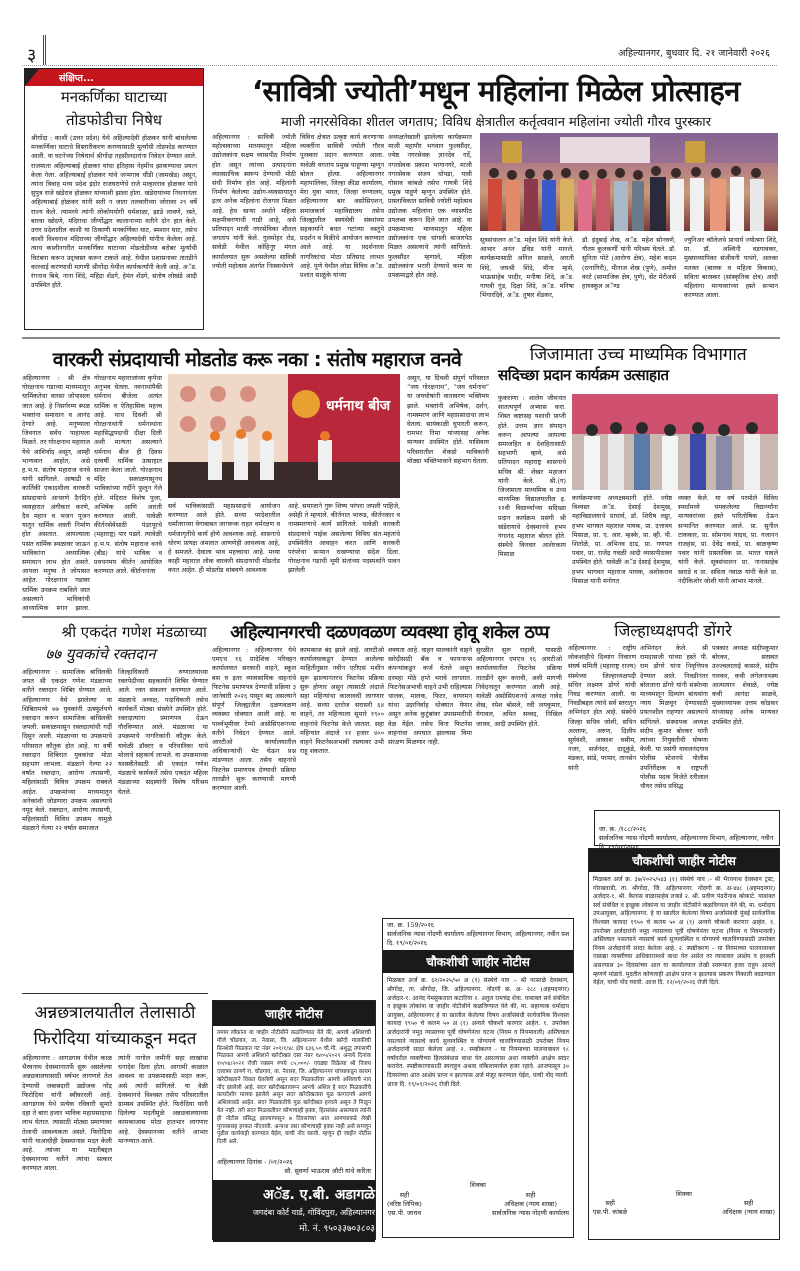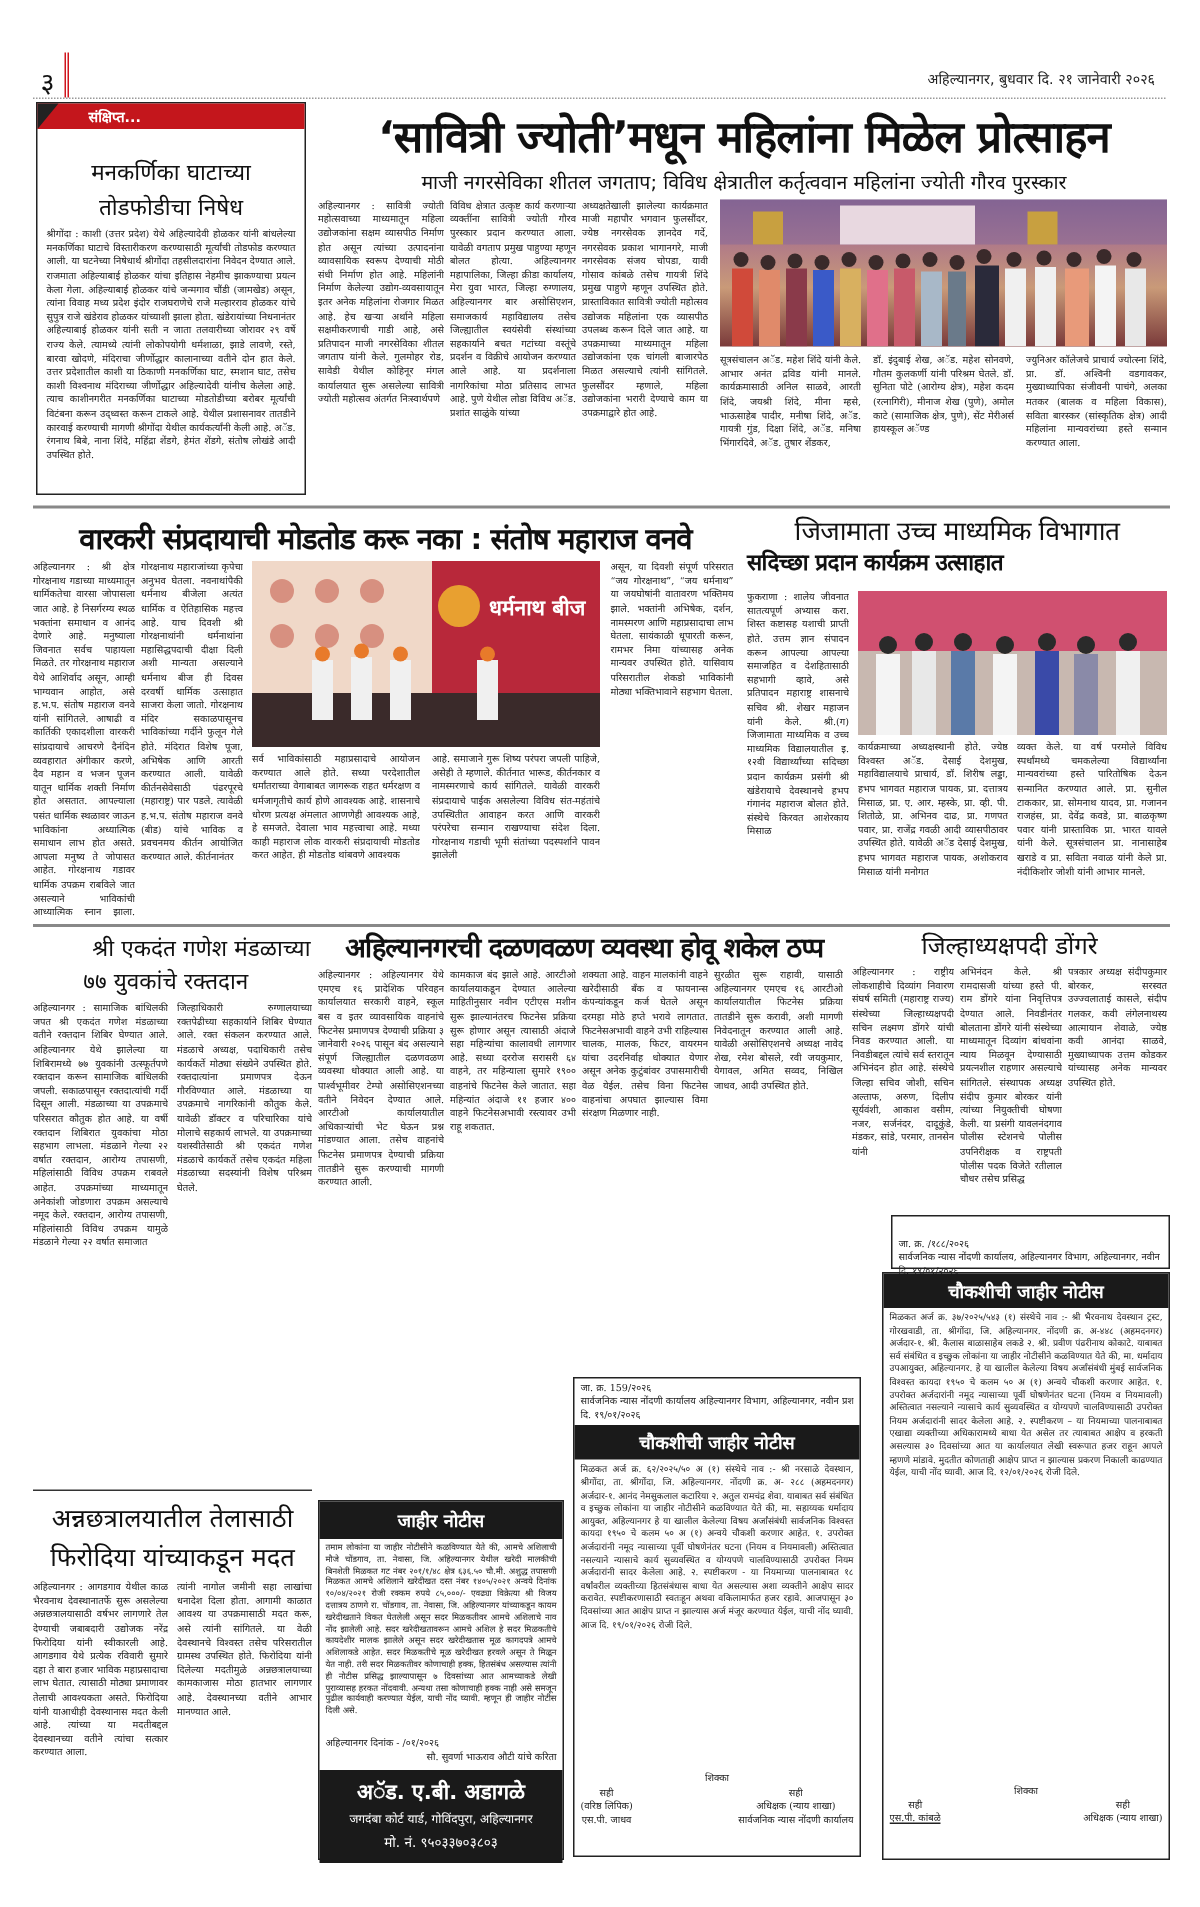--- a/index.html
+++ b/index.html
@@ -23,21 +23,21 @@
   <div class="abs" style="left:21px;top:5px;width:3px;height:30px;border-left:1px solid #d0141c;border-right:1px solid #d0141c;"></div>
   <span class="abs" style="right:12px;top:16px;font-size:9.5px;color:#222;">अहिल्यानगर, बुधवार दि. २१ जानेवारी २०२६</span>
 </div>
 <div class="abs" style="left:22px;top:65px;width:755px;border-top:1px dotted #999;"></div>
 
 <div class="box" style="left:24px;top:68px;width:180px;height:262px;">
   <div style="height:17px;background:#c4161c;position:relative;padding-left:25px;">
     <div style="position:absolute;left:0;top:0;width:0;height:0;border-top:17px solid #222;border-right:14px solid transparent;"></div>
     <span style="position:absolute;left:34px;top:2px;font-size:9.5px;color:#fff;font-weight:bold;">संक्षिप्त...</span>
   </div>
-  <div class="hl-light" style="font-size:15px;margin-top:18px;">मनकर्णिका घाटाच्या</div>
+  <div class="hl-light" style="font-size:15px;margin-top:0;">मनकर्णिका घाटाच्या</div>
   <div class="hl-light" style="font-size:15px;margin-top:3px;">तोडफोडीचा निषेध</div>
   <div class="txt" style="padding:5px 6px;height:186px;">श्रीगोंदा : काशी (उत्तर प्रदेश) येथे अहिल्यादेवी होळकर यांनी बांधलेल्या मनकर्णिका घाटाचे विस्तारीकरण करण्यासाठी मूर्त्यांची तोडफोड करण्यात आली. या घटनेच्या निषेधार्थ श्रीगोंदा तहसीलदारांना निवेदन देण्यात आले. राजमाता अहिल्याबाई होळकर यांचा इतिहास नेहमीच झाकण्याचा प्रयत्न केला गेला. अहिल्याबाई होळकर यांचे जन्मगाव चौंडी (जामखेड) असून, त्यांना विवाह मध्य प्रदेश इंदोर राजघराणेचे राजे मल्हारराव होळकर यांचे सुपुत्र राजे खंडेराव होळकर यांच्याशी झाला होता. खंडेरायांच्या निधनानंतर अहिल्याबाई होळकर यांनी सती न जाता तलवारीच्या जोरावर २९ वर्षे राज्य केले. त्यामध्ये त्यांनी लोकोपयोगी धर्मशाळा, झाडे लावणे, रस्ते, बारवा खोदणे, मंदिराचा जीर्णोद्धार कालानाच्या वतीने दोन हात केले. उत्तर प्रदेशातील काशी या ठिकाणी मनकर्णिका घाट, स्मशान घाट, तसेच काशी विश्वनाथ मंदिराच्या जीर्णोद्धार अहिल्यादेवी यांनीच केलेला आहे. त्याच काशीनगरीत मनकर्णिका घाटाच्या मोडतोडीच्या बरोबर मूर्त्यांची विटंबना करून उद्ध्वस्त करून टाकले आहे. येथील प्रशासनावर तातडीने कारवाई करण्याची मागणी श्रीगोंदा येथील कार्यकर्त्यांनी केली आहे. अॅड. रंगनाथ बिबे, नाना शिंदे, महिंद्रा शेंडगे, हेमंत शेंडगे, संतोष लोखंडे आदी उपस्थित होते.</div>
 </div>
 
 <div class="abs hl-bold" style="left:212px;top:70px;width:568px;font-size:29px;text-align:center;letter-spacing:-0.5px;">‘सावित्री ज्योती’मधून महिलांना मिळेल प्रोत्साहन</div>
 <div class="abs hl-light" style="left:212px;top:112px;width:568px;font-size:13px;">माजी नगरसेविका शीतल जगताप; विविध क्षेत्रातील कर्तृत्ववान महिलांना ज्योती गौरव पुरस्कार</div>
 
 <div class="col txt" style="left:212px;top:133px;width:84px;height:196px;">अहिल्यानगर : सावित्री ज्योती महोत्सवाच्या माध्यमातून महिला उद्योजकांना सक्षम व्यासपीठ निर्माण होत असून त्यांच्या उत्पादनांना व्यावसायिक स्वरूप देण्याची मोठी संधी निर्माण होत आहे. महिलांनी निर्माण केलेल्या उद्योग-व्यवसायातून इतर अनेक महिलांना रोजगार मिळत आहे. हेच खऱ्या अर्थाने महिला सक्षमीकरणाची गाडी आहे, असे प्रतिपादन माजी नगरसेविका शीतल जगताप यांनी केले. गुलमोहर रोड, सावेडी येथील कोहिनूर मंगल कार्यालयात सुरू असलेल्या सावित्री ज्योती महोत्सव अंतर्गत निःस्वार्थपणे</div>
 <div class="col txt" style="left:300px;top:133px;width:84px;height:196px;">विविध क्षेत्रात उत्कृष्ट कार्य करणाऱ्या व्यक्तींना सावित्री ज्योती गौरव पुरस्कार प्रदान करण्यात आला. यावेळी वगताप प्रमुख पाहुण्या म्हणून बोलत होत्या. अहिल्यानगर महापालिका, जिल्हा क्रीडा कार्यालय, मेरा युवा भारत, जिल्हा रुग्णालय, अहिल्यानगर बार असोसिएशन, समाजकार्य महाविद्यालय तसेच जिल्ह्यातील स्वयंसेवी संस्थांच्या सहकार्याने बचत गटांच्या वस्तूंचे प्रदर्शन व विक्रीचे आयोजन करण्यात आले आहे. या प्रदर्शनाला नागरिकांचा मोठा प्रतिसाद लाभत आहे. पुणे येथील लोडा विविध अॅड. प्रशांत साळुंके यांच्या</div>
 <div class="col txt" style="left:388px;top:133px;width:84px;height:196px;">अध्यक्षतेखाली झालेल्या कार्यक्रमात माजी महापौर भगवान फुलसौंदर, ज्येष्ठ नगरसेवक ज्ञानदेव गर्दे, नगरसेवक प्रकाश भागानगरे, माजी नगरसेवक संजय चोपडा, यावी गोसाव कांबळे तसेच गायत्री शिंदे प्रमुख पाहुणे म्हणून उपस्थित होते. प्रास्ताविकात सावित्री ज्योती महोत्सव उद्योजक महिलांना एक व्यासपीठ उपलब्ध करून दिले जात आहे. या उपक्रमाच्या माध्यमातून महिला उद्योजकांना एक चांगली बाजारपेठ मिळत असल्याचे त्यांनी सांगितले. फुलसौंदर म्हणाले, महिला उद्योजकांना भरारी देण्याचे काम या उपक्रमाद्वारे होत आहे.</div>
@@ -153,21 +153,21 @@
         <rect x="172" y="40" width="16" height="56" fill="#f0f0f0"></rect>
       </g>
   </svg>
 </div>
 <div class="col txt" style="left:572px;top:494px;width:100px;height:118px;">कार्यक्रमाच्या अध्यक्षस्थानी होते. ज्येष्ठ विश्वस्त अॅड. देसाई देशमुख, महाविद्यालयाचे प्राचार्य, डॉ. शिरीष लड्डा, हभप भागवत महाराज पायक, प्रा. दत्तात्रय मिसाळ, प्रा. ए. आर. म्हस्के, प्रा. व्ही. पी. शितोळे, प्रा. अभिनव दाढ, प्रा. गणपत पवार, प्रा. राजेंद्र गवळी आदी व्यासपीठावर उपस्थित होते. यावेळी अॅड देसाई देशमुख, हभप भागवत महाराज पायक, अशोकराव मिसाळ यांनी मनोगत</div>
 <div class="col txt" style="left:678px;top:494px;width:100px;height:118px;">व्यक्त केले. या वर्ष परमोले विविध स्पर्धांमध्ये चमकलेल्या विद्यार्थ्यांना मान्यवरांच्या हस्ते पारितोषिक देऊन सन्मानित करण्यात आले. प्रा. सुनील टाककार, प्रा. सोमनाथ यादव, प्रा. गजानन राजहंस, प्रा. देवेंद्र कवडे, प्रा. बाळकृष्ण पवार यांनी प्रास्ताविक प्रा. भारत यावले यांनी केले. सूत्रसंचालन प्रा. नानासाहेब खराडे व प्रा. सविता नवाळ यांनी केले प्रा. नंदीकिशोर जोशी यांनी आभार मानले.</div>
 
 <div class="rule" style="left:22px;top:616px;width:758px;height:1.5px;"></div>
 
 <div class="abs hl-light" style="left:22px;top:621px;width:185px;font-size:15px;text-align:right;">श्री एकदंत गणेश मंडळाच्या</div>
-<div class="abs hl-light" style="left:18px;top:643px;width:185px;font-size:15px;">७७ युवकांचे रक्तदान</div>
+<div class="abs hl-light" style="left:8px;top:643px;width:185px;font-size:15px;font-style:italic;">७७ युवकांचे रक्तदान</div>
 <div class="col txt" style="left:22px;top:668px;width:90px;height:318px;">अहिल्यानगर : सामाजिक बांधिलकी जपत श्री एकदंत गणेश मंडळाच्या वतीने रक्तदान शिबिर घेण्यात आले. अहिल्यानगर येथे झालेल्या या शिबिरामध्ये ७७ युवकांनी उत्स्फूर्तपणे रक्तदान करून सामाजिक बांधिलकी जपली. सकाळपासून रक्तदात्यांची गर्दी दिसून आली. मंडळाच्या या उपक्रमाचे परिसरात कौतुक होत आहे. या वर्षी रक्तदान शिबिरात युवकांचा मोठा सहभाग लाभला. मंडळाने गेल्या २२ वर्षात रक्तदान, आरोग्य तपासणी, महिलांसाठी विविध उपक्रम राबवले आहेत. उपक्रमांच्या माध्यमातून अनेकांशी जोडणारा उपक्रम असल्याचे नमूद केले. रक्तदान, आरोग्य तपासणी, महिलांसाठी विविध उपक्रम यामुळे मंडळाने गेल्या २२ वर्षात समाजात</div>
 <div class="col txt" style="left:118px;top:668px;width:90px;height:318px;">जिल्हाधिकारी रुग्णालयाच्या रक्तपेढीच्या सहकार्याने शिबिर घेण्यात आले. रक्त संकलन करण्यात आले. मंडळाचे अध्यक्ष, पदाधिकारी तसेच कार्यकर्ते मोठ्या संख्येने उपस्थित होते. रक्तदात्यांना प्रमाणपत्र देऊन गौरविण्यात आले. मंडळाच्या या उपक्रमाचे नागरिकांनी कौतुक केले. यावेळी डॉक्टर व परिचारिका यांचे मोलाचे सहकार्य लाभले. या उपक्रमाच्या यशस्वीतेसाठी श्री एकदंत गणेश मंडळाचे कार्यकर्ते तसेच एकदंत महिला मंडळाच्या सदस्यांनी विशेष परिश्रम घेतले.</div>
 <div class="rule" style="left:22px;top:993px;width:186px;height:1px;background:#333;"></div>
 
 <div class="abs hl-bold" style="left:212px;top:619px;width:355px;font-size:18px;text-align:center;letter-spacing:-0.6px;">अहिल्यानगरची दळणवळण व्यवस्था होवू शकेल ठप्प</div>
 <div class="col txt" style="left:212px;top:646px;width:84px;height:270px;">अहिल्यानगर : अहिल्यानगर येथे एमएच १६ प्रादेशिक परिवहन कार्यालयात सरकारी वाहने, स्कूल बस व इतर व्यावसायिक वाहनांचे फिटनेस प्रमाणपत्र देण्याची प्रक्रिया ३ जानेवारी २०२६ पासून बंद असल्याने संपूर्ण जिल्ह्यातील दळणवळण व्यवस्था धोक्यात आली आहे. या पार्श्वभूमीवर टेम्पो असोसिएशनच्या वतीने निवेदन देण्यात आले. आरटीओ कार्यालयातील अधिकाऱ्यांची भेट घेऊन प्रश्न मांडण्यात आला. तसेच वाहनांचे फिटनेस प्रमाणपत्र देण्याची प्रक्रिया तातडीने सुरू करण्याची मागणी करण्यात आली.</div>
 <div class="col txt" style="left:300px;top:646px;width:84px;height:270px;">कामकाज बंद झाले आहे. आरटीओ कार्यालयाकडून देण्यात आलेल्या माहितीनुसार नवीन एटीएस मशीन सुरू झाल्यानंतरच फिटनेस प्रक्रिया सुरू होणार असून त्यासाठी अंदाजे सहा महिन्यांचा कालावधी लागणार आहे. सध्या दररोज सरासरी ६४ वाहने, तर महिन्याला सुमारे १९०० वाहनांचे फिटनेस केले जातात. सहा महिन्यांत अंदाजे ११ हजार ४०० वाहने फिटनेसअभावी रस्त्यावर उभी राहू शकतात.</div>
 <div class="col txt" style="left:388px;top:646px;width:84px;height:270px;">शक्यता आहे. वाहन मालकांनी वाहने खरेदीसाठी बँक व फायनान्स कंपन्यांकडून कर्ज घेतले असून दरमहा मोठे हप्ते भरावे लागतात. फिटनेसअभावी वाहने उभी राहिल्यास चालक, मालक, फिटर, वायरमन यांचा उदरनिर्वाह धोक्यात येणार असून अनेक कुटुंबांवर उपासमारीची वेळ येईल. तसेच विना फिटनेस वाहनांचा अपघात झाल्यास विमा संरक्षण मिळणार नाही.</div>
 <div class="col txt" style="left:476px;top:646px;width:86px;height:270px;">सुरळीत सुरू राहावी, यासाठी अहिल्यानगर एमएच १६ आरटीओ कार्यालयातील फिटनेस प्रक्रिया तातडीने सुरू करावी, अशी मागणी निवेदनातून करण्यात आली आहे. यावेळी असोसिएशनचे अध्यक्ष नावेद शेख, रमेश बोसले, रवी जयकुमार, येगावल, अमित सव्वद, निखिल जाधव, आदी उपस्थित होते.</div>
 
@@ -182,21 +182,21 @@
   <div class="txt" style="text-align:left;">दि. १९/०१/२०२६</div>
 </div>
 
 <div class="box" style="left:588px;top:848px;width:192px;height:392px;">
   <div class="notice-head" style="font-size:12px;padding:3px 0;">चौकशीची जाहीर नोटीस</div>
   <div class="txt" style="padding:3px 4px;height:318px;font-size:6px;line-height:8.6px;">मिळकत अर्ज क्र. ३७/२०२५/५४३ (१) संस्थेचे नाव :- श्री भैरवनाथ देवस्थान ट्रस्ट, गोरखवाडी, ता. श्रीगोंदा, जि. अहिल्यानगर. नोंदणी क्र. अ-४४८ (अहमदनगर) अर्जदार-१. श्री. कैलास बाळासाहेब लकडे २. श्री. प्रवीण पंढरीनाथ कोकाटे. याबाबत सर्व संबंधित व इच्छुक लोकांना या जाहीर नोटीसीने कळविण्यात येते की, मा. धर्मादाय उपआयुक्त, अहिल्यानगर. हे या खालील केलेल्या विषय अर्जांसंबंधी मुंबई सार्वजनिक विश्वस्त कायदा १९५० चे कलम ५० अ (१) अन्वये चौकशी करणार आहेत. १. उपरोक्त अर्जदारांनी नमूद न्यासाच्या पूर्वी घोषणेनंतर घटना (नियम व नियमावली) अस्तित्वात नसल्याने न्यासाचे कार्य सुव्यवस्थित व योग्यपणे चालविण्यासाठी उपरोक्त नियम अर्जदारांनी सादर केलेला आहे. २. स्पष्टीकरण – या नियमाच्या पालनाबाबत एखाद्या व्यक्तीच्या अधिकारामध्ये बाधा येत असेल तर त्याबाबत आक्षेप व हरकती असल्यास ३० दिवसांच्या आत या कार्यालयात लेखी स्वरूपात हजर राहून आपले म्हणणे मांडावे. मुदतीत कोणताही आक्षेप प्राप्त न झाल्यास प्रकरण निकाली काढण्यात येईल, याची नोंद घ्यावी. आज दि. १२/०१/२०२६ रोजी दिले.</div>
   <div class="txt" style="text-align:center;">शिक्का</div>
   <div style="display:flex;justify-content:space-between;padding:0 4px;">
     <div style="text-align:center;">
       <div class="txt" style="text-align:center;">सही</div>
-      <div class="txt" style="text-align:right;text-decoration:underline;">एस.पी. कांबळे</div>
+      <div class="txt" style="text-align:right;">एस.पी. कांबळे</div>
     </div>
     <div style="text-align:center;">
       <div class="txt" style="text-align:center;">सही</div>
       <div class="txt" style="text-align:center;">अधिक्षक (न्याय शाखा)</div>
     </div>
   </div>
 </div>
 
 <div class="box" style="left:382px;top:918px;width:192px;height:320px;">
   <div style="padding:2px 4px;">
@@ -224,18 +224,18 @@
 <div class="abs hl-light" style="left:22px;top:1000px;width:186px;font-size:17px;">अन्नछत्रालयातील तेलासाठी</div>
 <div class="abs hl-light" style="left:22px;top:1026px;width:186px;font-size:17px;">फिरोदिया यांच्याकडून मदत</div>
 <div class="col txt" style="left:22px;top:1054px;width:90px;height:186px;">अहिल्यानगर : आगडगाव येथील काळ भैरवनाथ देवस्थानातर्फे सुरू असलेल्या अन्नछत्रालयासाठी वर्षभर लागणारे तेल देण्याची जबाबदारी उद्योजक नरेंद्र फिरोदिया यांनी स्वीकारली आहे. आगडगाव येथे प्रत्येक रविवारी सुमारे दहा ते बारा हजार भाविक महाप्रसादाचा लाभ घेतात. त्यासाठी मोठ्या प्रमाणावर तेलाची आवश्यकता असते. फिरोदिया यांनी याआधीही देवस्थानास मदत केली आहे. त्यांच्या या मदतीबद्दल देवस्थानच्या वतीने त्यांचा सत्कार करण्यात आला.</div>
 <div class="col txt" style="left:118px;top:1054px;width:90px;height:186px;">त्यांनी नागोल जमीनी सहा लाखांचा धनादेश दिला होता. आगामी काळात आवश्य या उपक्रमासाठी मदत करू, असे त्यांनी सांगितले. या वेळी देवस्थानचे विश्वस्त तसेच परिसरातील ग्रामस्थ उपस्थित होते. फिरोदिया यांनी दिलेल्या मदतीमुळे अन्नछत्रालयाच्या कामकाजास मोठा हातभार लागणार आहे. देवस्थानच्या वतीने आभार मानण्यात आले.</div>
 
 <div class="box" style="left:212px;top:1000px;width:164px;height:240px;">
   <div class="notice-head" style="font-size:12px;padding:4px 0;">जाहीर नोटीस</div>
   <div class="txt" style="padding:3px 4px;height:132px;font-size:5.6px;line-height:7.8px;">तमाम लोकांना या जाहीर नोटीसीने कळविण्यात येते की, आमचे अशिलाची मौजे चोंडगाव, ता. नेवासा, जि. अहिल्यानगर येथील खरेदी मालकीची बिनशेती मिळकत गट नंबर २०१/१/४८ क्षेत्र ६३६.५० चौ.मी. अशुद्ध तपासणी मिळकत आमचे अशिलाने खरेदीखत दस्त नंबर १४०५/२०२१ अन्वये दिनांक १०/०४/२०२१ रोजी रक्कम रुपये ८५,०००/- एवढ्या विक्रेत्या श्री विजय दत्तात्रय ठाणगे रा. चोंडगाव, ता. नेवासा, जि. अहिल्यानगर यांच्याकडून कायम खरेदीखताने विकत घेतलेली असून सदर मिळकतीवर आमचे अशिलाचे नाव नोंद झालेली आहे. सदर खरेदीखतावरून आमचे अशिल हे सदर मिळकतीचे कायदेशीर मालक झालेले असून सदर खरेदीखतास मूळ कागदपत्रे आमचे अशिलाकडे आहेत. सदर मिळकतीचे मूळ खरेदीखत हरवले असून ते मिळून येत नाही. तरी सदर मिळकतीवर कोणाचाही हक्क, हितसंबंध असल्यास त्यांनी ही नोटीस प्रसिद्ध झाल्यापासून ७ दिवसांच्या आत आमच्याकडे लेखी पुराव्यासह हरकत नोंदवावी. अन्यथा तसा कोणाचाही हक्क नाही असे समजून पुढील कार्यवाही करण्यात येईल, याची नोंद घ्यावी. म्हणून ही जाहीर नोटीस दिली असे.</div>
   <div class="txt" style="padding:0 4px;text-align:left;">अहिल्यानगर दिनांक - /०१/२०२६</div>
   <div class="txt" style="padding:0 4px;text-align:right;">सौ. सुवर्णा भाऊराव औटी यांचे करिता</div>
-  <div style="background:#1a1a1a;color:#fff;text-align:center;margin-top:4px;padding:4px 0;height:62px;">
+  <div style="background:#1a1a1a;color:#fff;text-align:right;margin-top:4px;padding:4px 0;height:62px;">
     <div style="font-size:14px;font-weight:bold;">अॅड. ए.बी. अडागळे</div>
     <div style="font-size:8px;margin-top:3px;">जगदंबा कोर्ट यार्ड, गोविंदपुरा, अहिल्यानगर</div>
     <div style="font-size:9px;margin-top:4px;">मो. नं. ९५०३३७०३८०३</div>
   </div>
 </div>
 
 </body></html>

